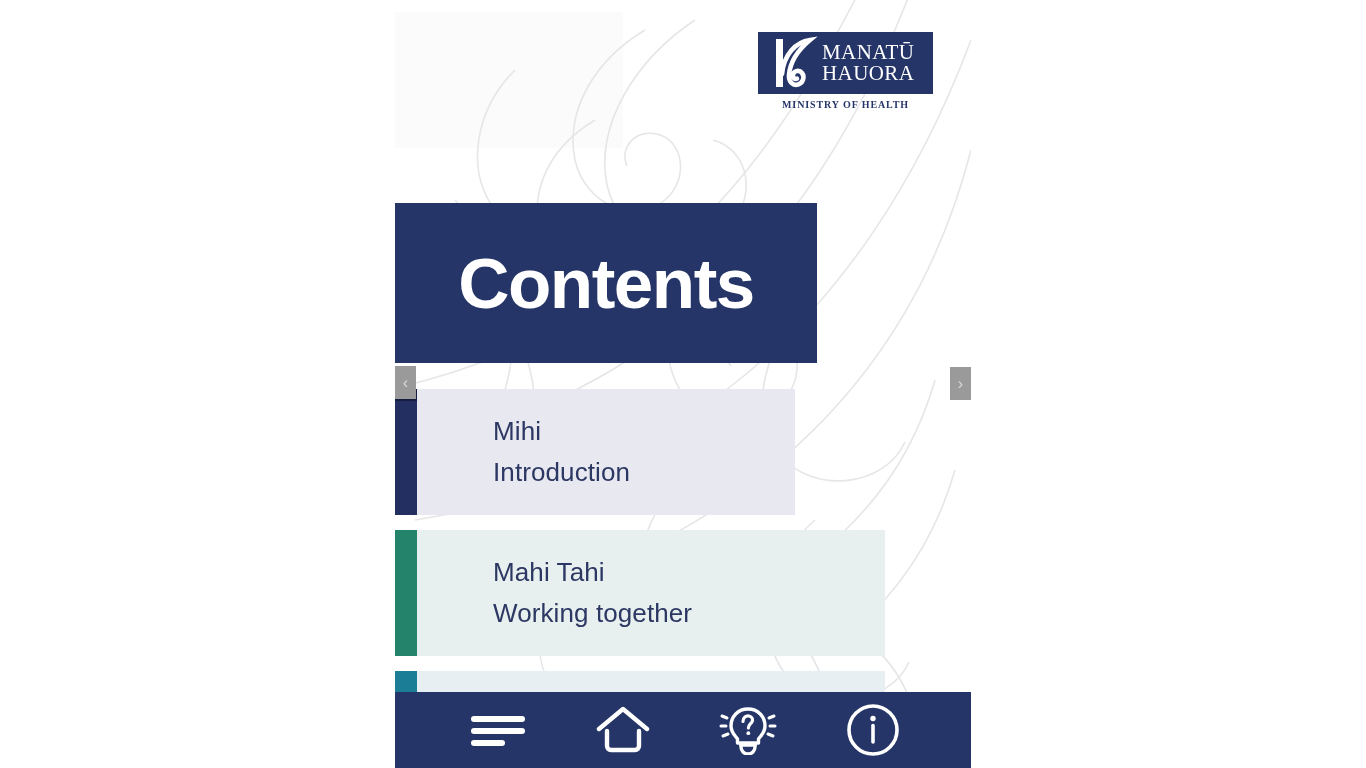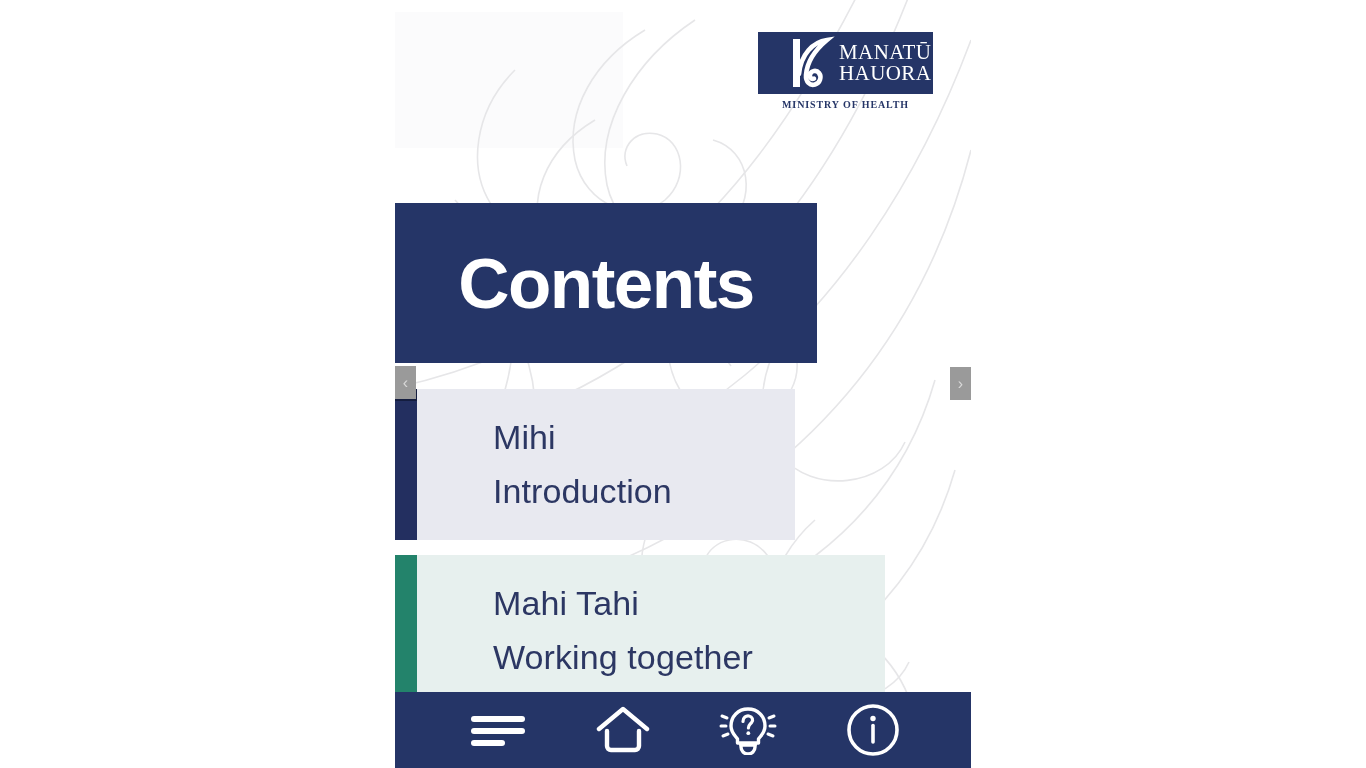--- a/index.html
+++ b/index.html
@@ -58,21 +58,21 @@
     position: absolute;
     left: 363px;
     top: 32px;
     width: 175px;
   }
   .logo-box {
     background: #253567;
     height: 62px;
     display: flex;
     align-items: center;
-    padding-left: 21px;
+    padding-left: 4px;
     overflow: hidden;
     position: relative;
   }
   .logo-mark {
     width: 58px;
     height: 58px;
     flex: 0 0 58px;
     position: relative;
   }
   .logo-words {
@@ -155,21 +155,21 @@
     width: 22px;
     align-self: stretch;
   }
   .card-body {
     flex: 1 1 auto;
     padding: 22px 0 22px 76px;
   }
   .card-title,
   .card-sub {
     color: #2c3763;
-    font-size: 34px;
+    font-size: 26px;
     line-height: 1.58;
     font-weight: 400;
     letter-spacing: 0.1px;
     white-space: nowrap;
   }
 
   
   .content-card.c0 { width: 400px; }
   .content-card.c1 { width: 490px; justify-content: space-between; }
   .content-card.c2 { width: 490px; }

